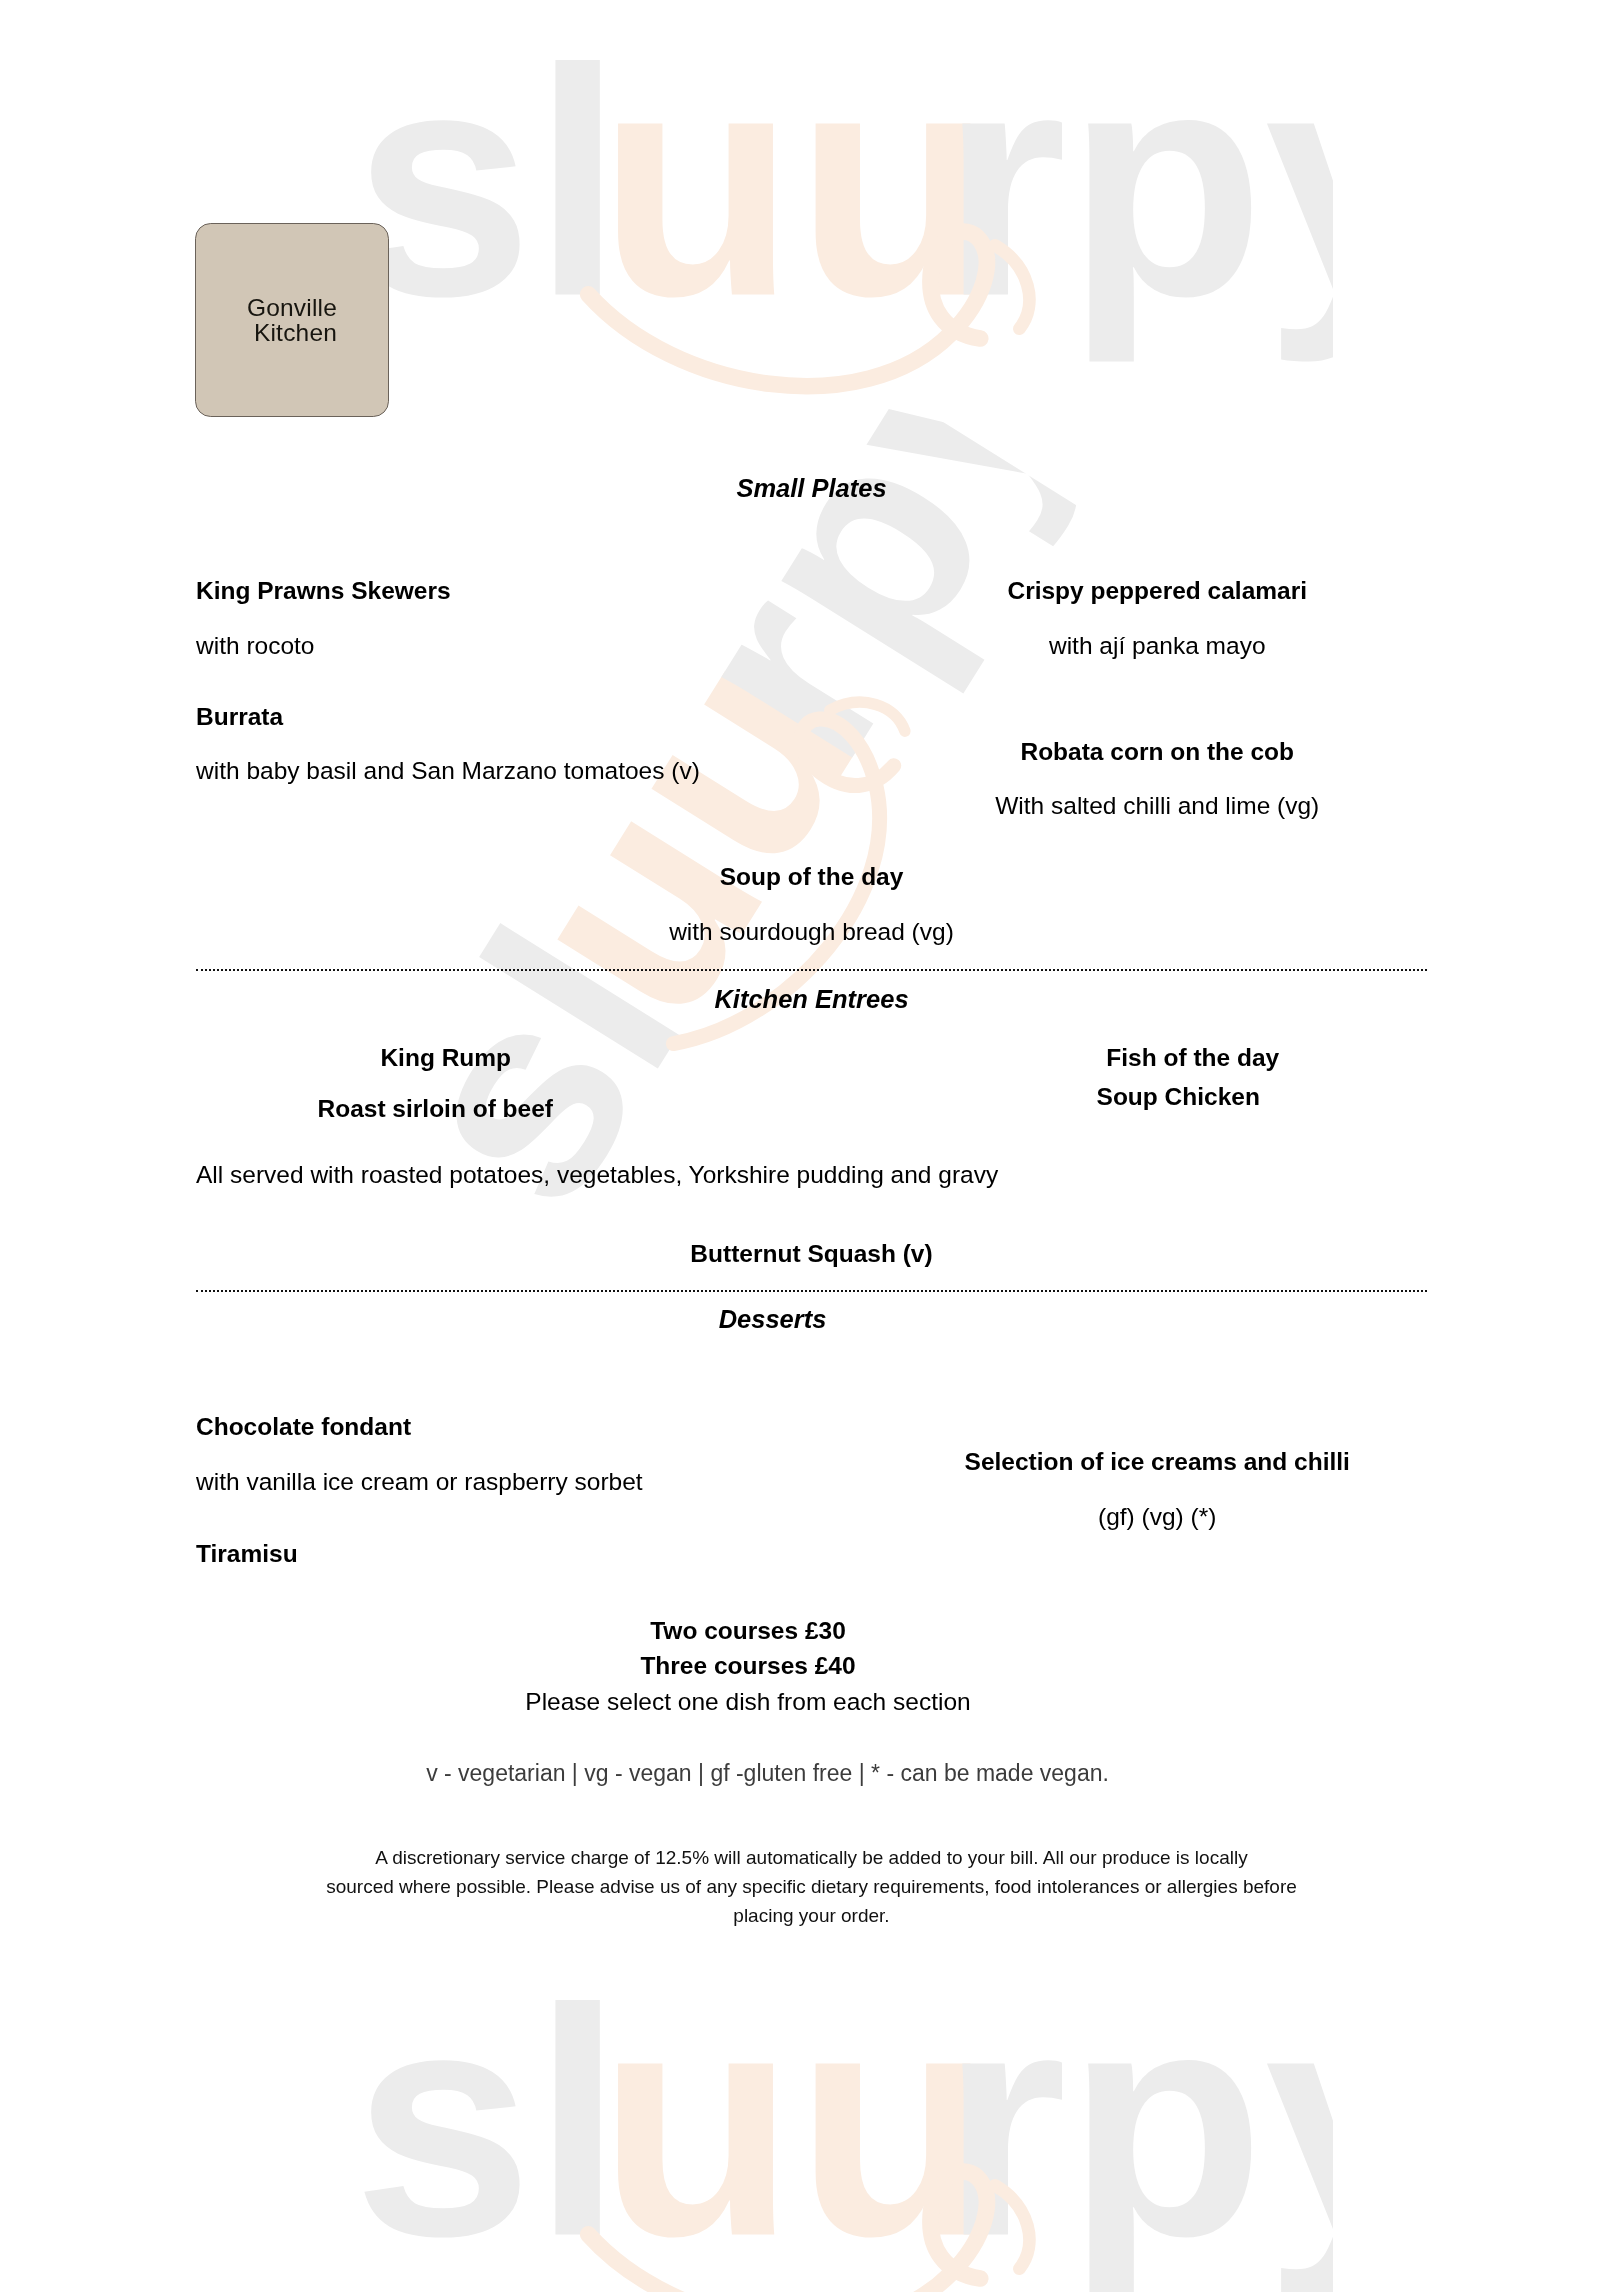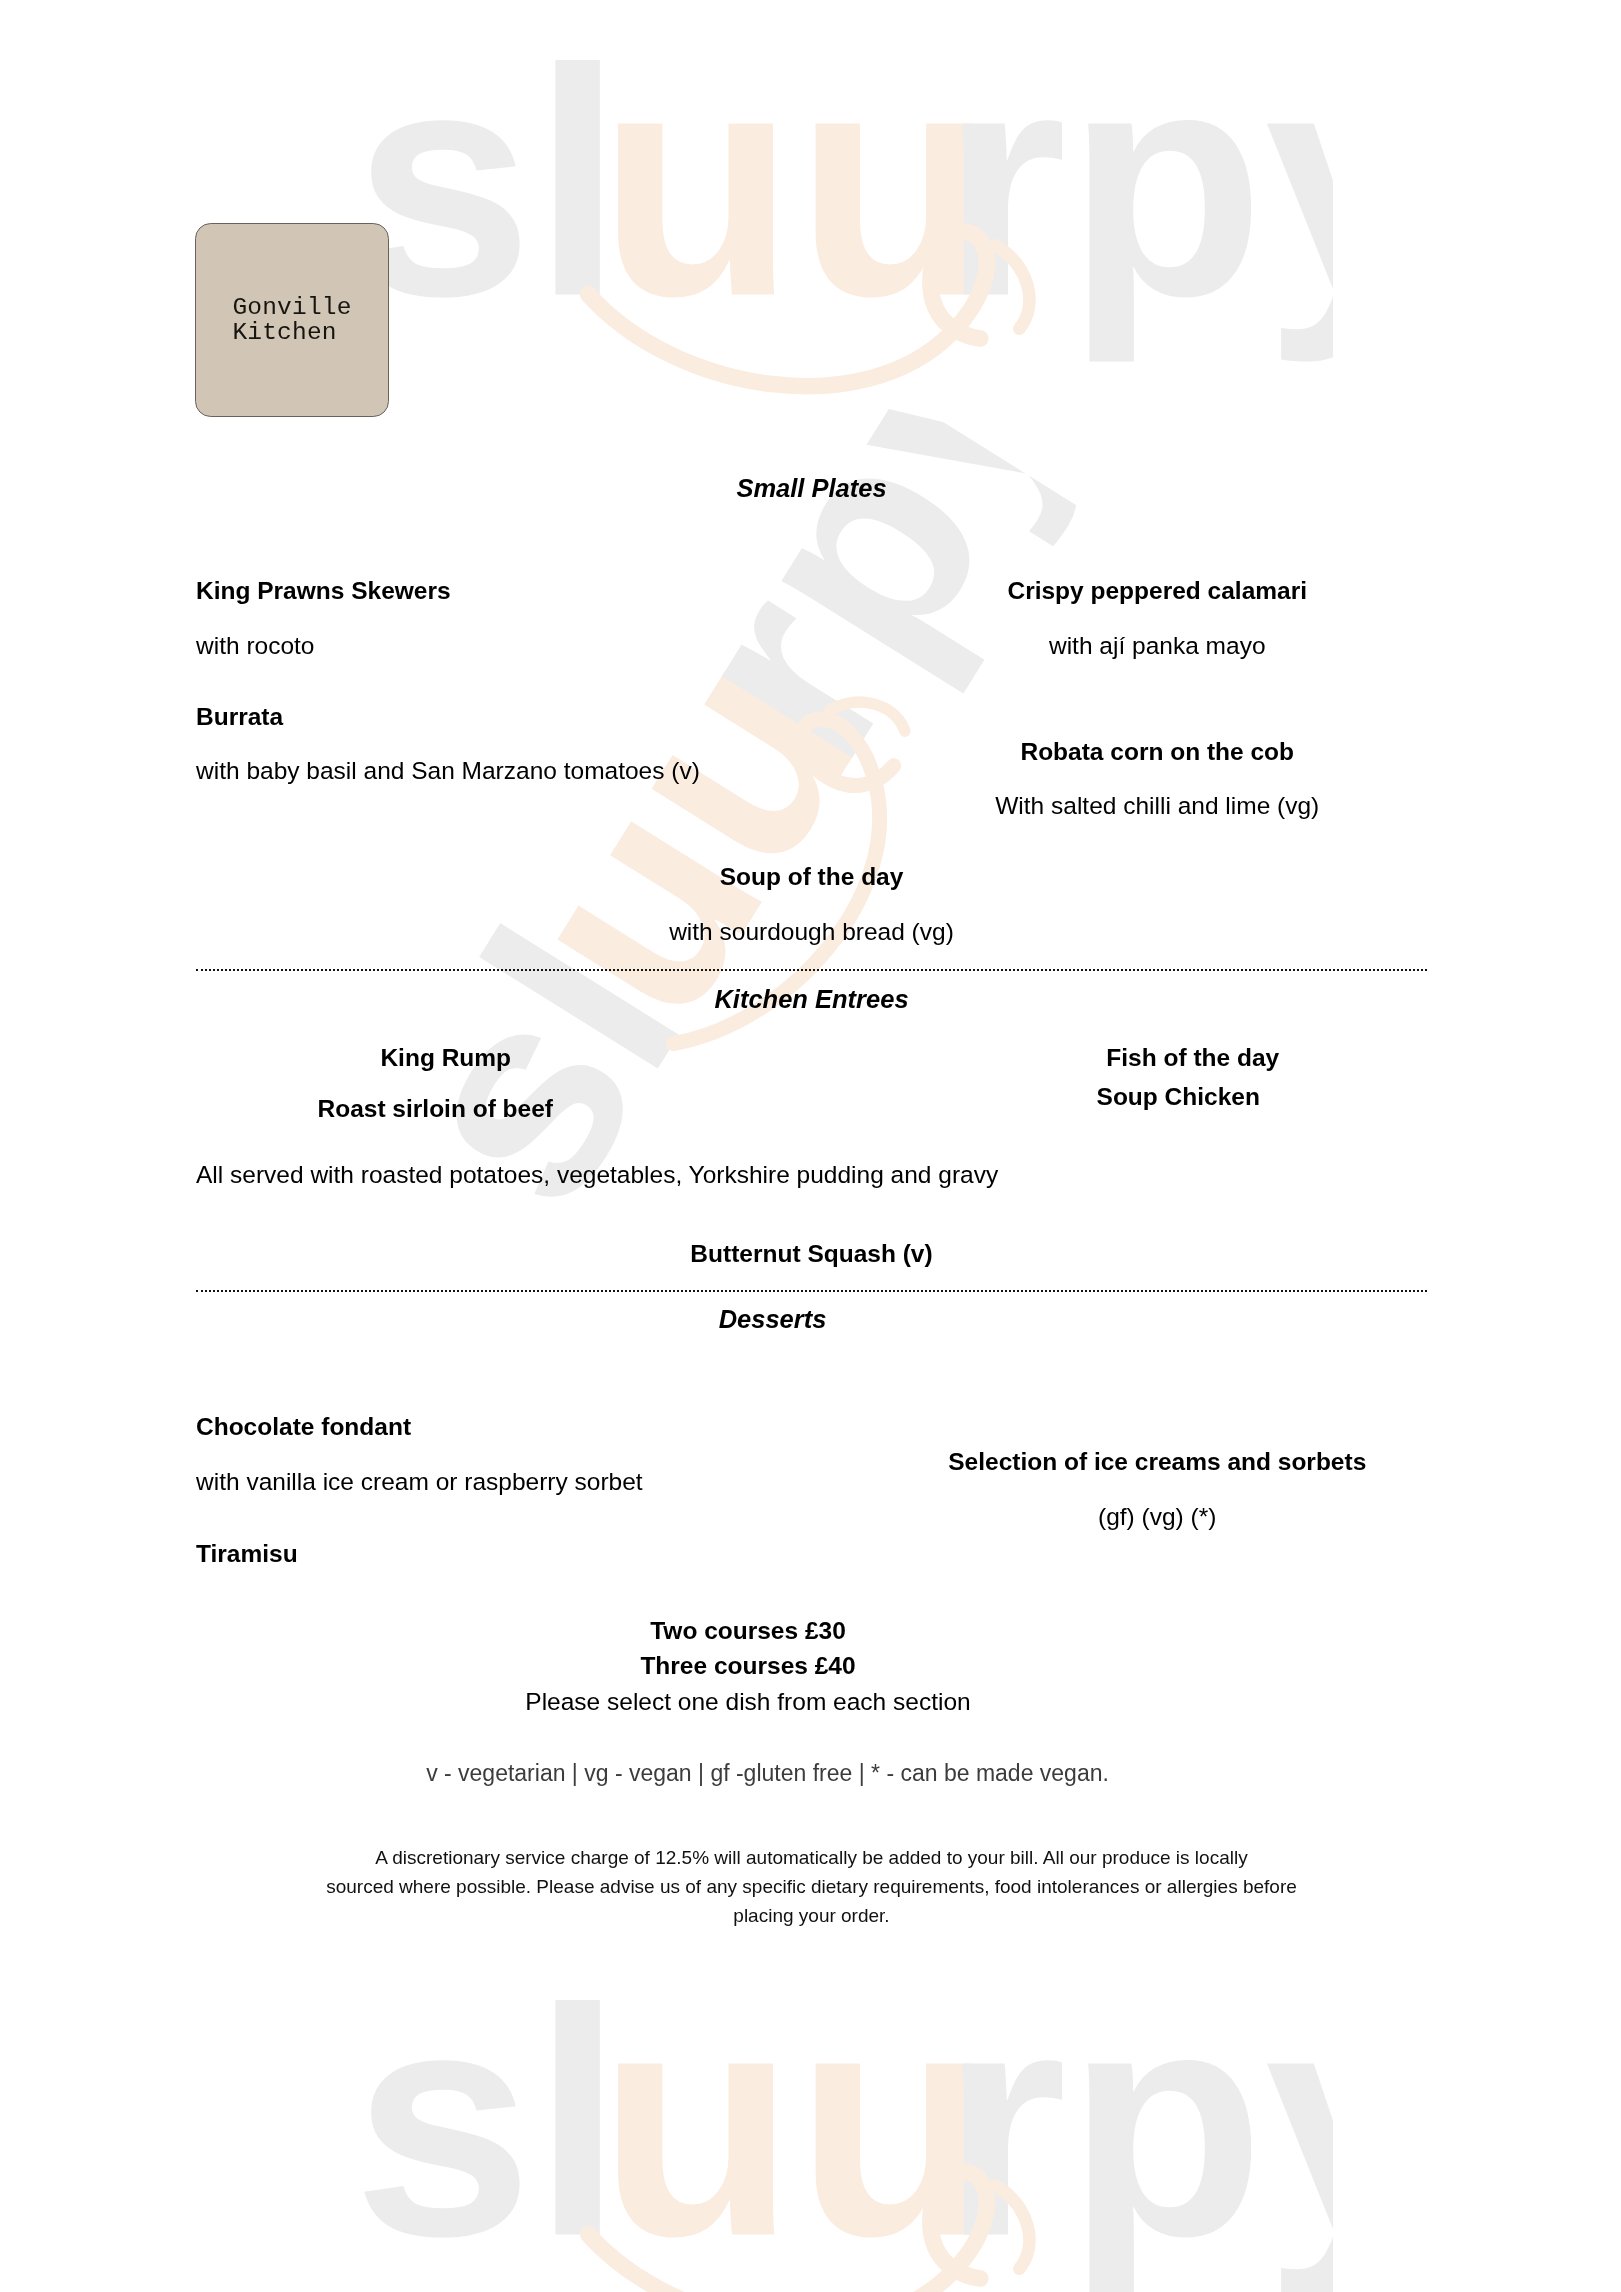--- a/index.html
+++ b/index.html
@@ -40,25 +40,25 @@
     height: 194px;
     background: #d1c6b6;
     border: 1px solid #6a625a;
     border-radius: 15.7px;
     display: flex;
     align-items: center;
     justify-content: center;
     box-sizing: border-box;
   }
   .logo-text {
-    font-family: Liberation Mono, monospace;
+    font-family: Liberation Sans, sans-serif;
     font-size: 24.5px;
     line-height: 1.02;
     color: #17150f;
-    text-align: left;
+    text-align: right;
     letter-spacing: 0.2px;
   }
 
   
   .content {
     position: absolute;
     left: 196px;
     top: 0;
     width: 1231px;
   }
@@ -263,21 +263,21 @@
     <div style="height:13.7px"></div>
     <div class="section-title" style="padding-right:78px">Desserts</div>
 
     <div style="height:76px"></div>
     <div class="row">
       <div class="col left">
         <div class="dish-name">Chocolate fondant</div>
         <div class="dish-desc">with vanilla ice cream or raspberry sorbet</div>
       </div>
       <div class="col right" style="padding-top:35px">
-        <div class="dish-name">Selection of ice creams and sorbets</div>
+        <div class="dish-name">Selection of ice creams and chilli</div>
         <div class="dish-desc">(gf) (vg) (*)</div>
       </div>
     </div>
 
     <div style="height:2px"></div>
     <div class="row">
       <div class="col left">
         <div class="dish-name">Tiramisu</div>
       </div>
       <div class="col right"></div>

